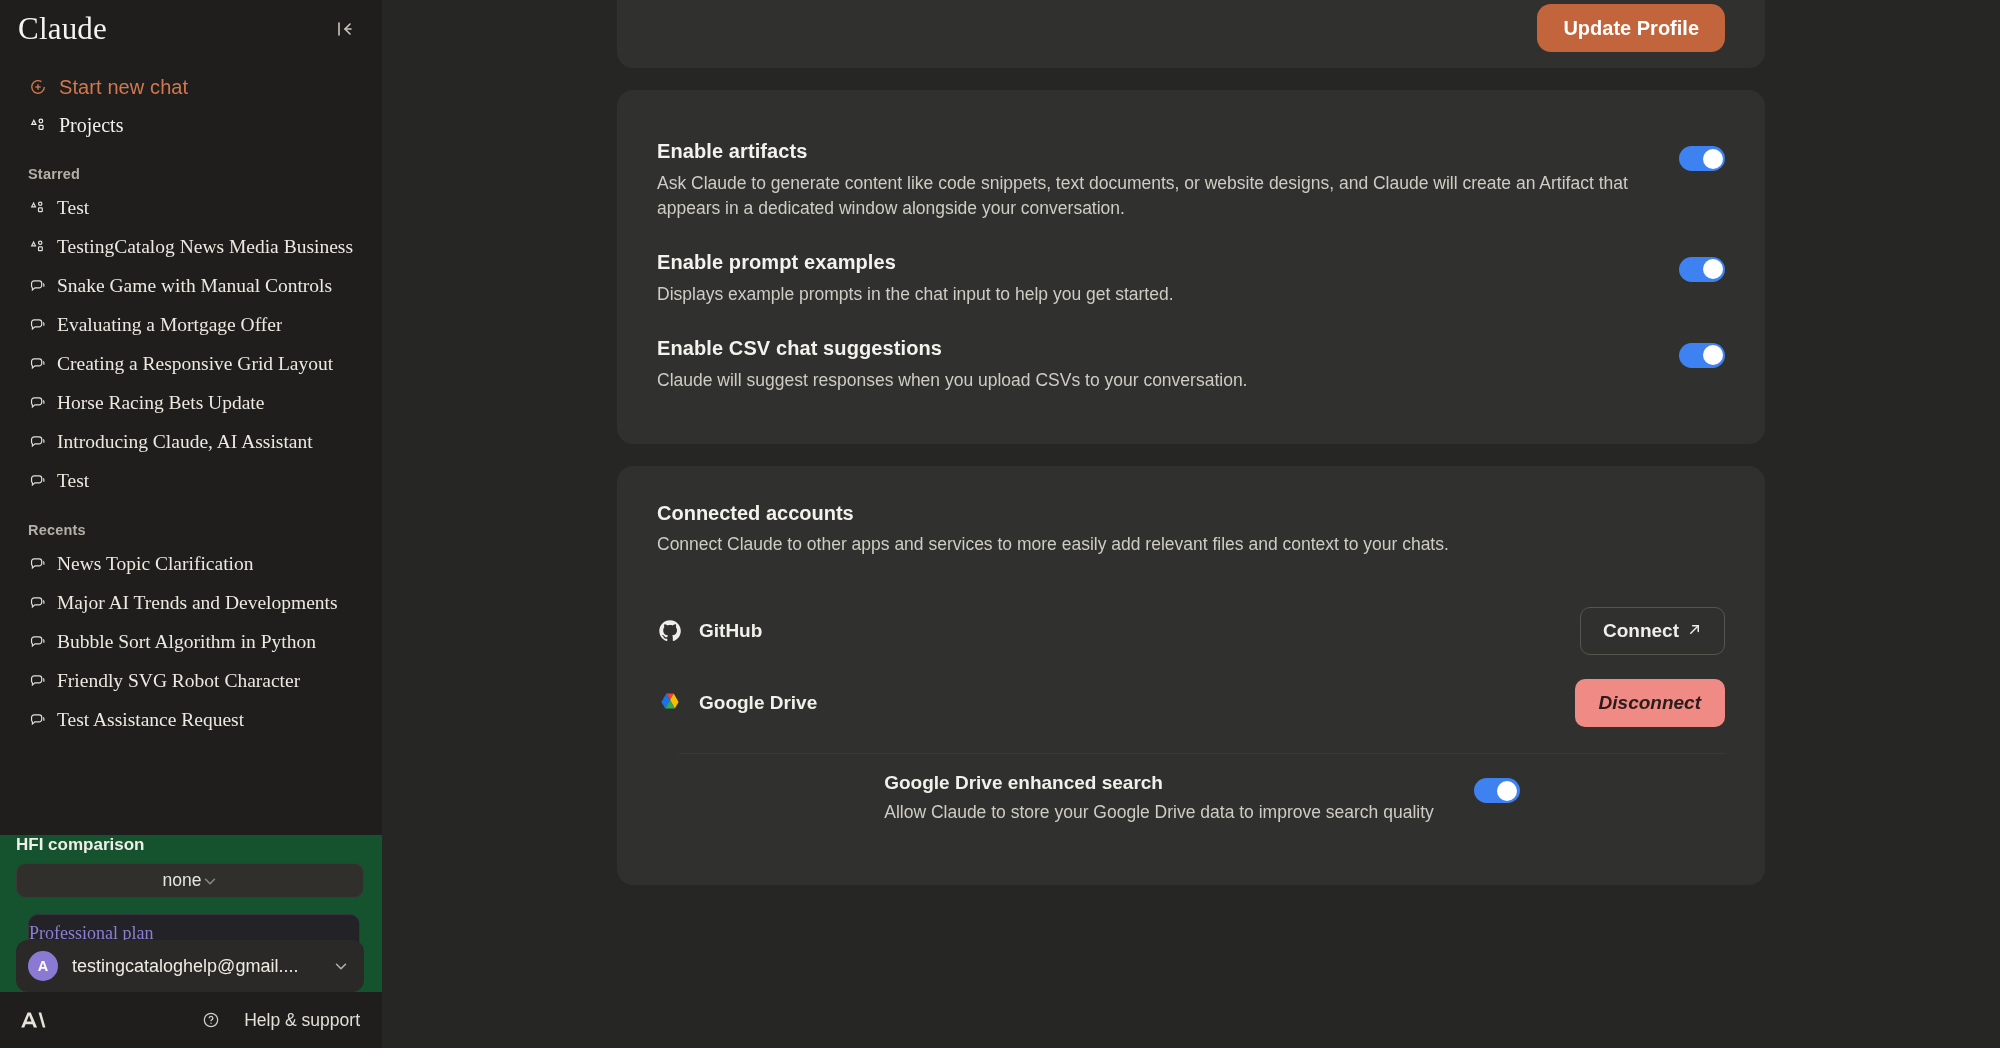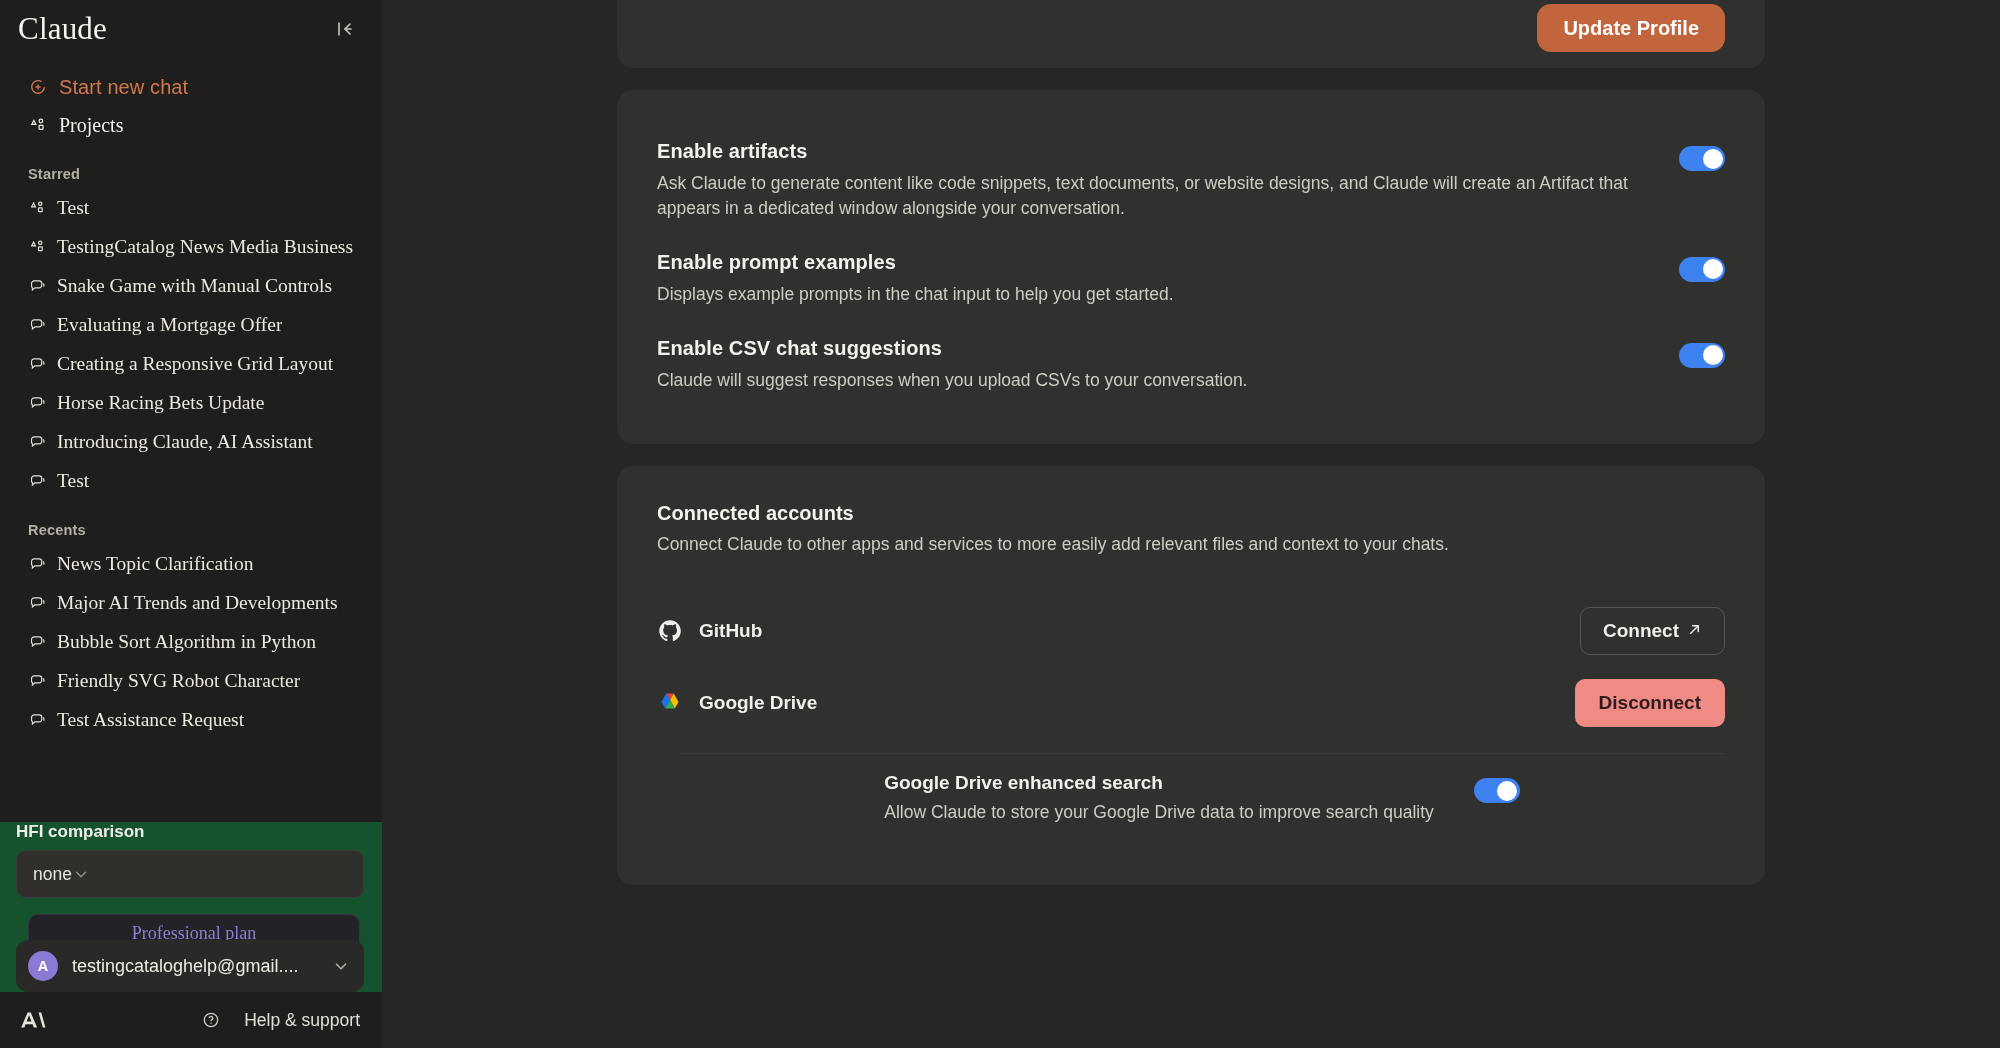--- a/index.html
+++ b/index.html
@@ -77,32 +77,32 @@
   }
 
   
   .sb-bottom { flex: 0 0 auto; padding: 0 0 0 0; background: #14532d; position: relative; z-index: 3;}
   .hfi-title {
     font-size: 17px; font-weight: bold; color: #f0eee8;
     padding: 0 0 0 16px; margin-bottom: 8px;
   }
   .hfi-select {
     margin: 0 18px 0 16px;
-    height: 48px; border-radius: 10px;
+    height: 35px; border-radius: 10px;
     background: #302f2c; border: 1px solid #3b3a36;
-    display: flex; align-items: center; justify-content: flex-start;
+    display: flex; align-items: center; justify-content: center;
     padding: 0 14px 0 16px; cursor: pointer;
   }
   .hfi-select .val { font-size: 17.5px; color: #e8e5dd; }
   .hfi-select .chev { color: #8d8a82; display: flex; }
 
   .plan-pill {
     margin: 16px 22px -12px 28px;
     border: 1px solid #34333f; border-radius: 10px 10px 0 0;
-    height: 38px; display: flex; align-items: center; justify-content: center;
+    height: 38px; display: flex; align-items: center; justify-content: flex-start;
     background: #232227;
   }
   .plan-pill .txt {
     font-family: "Liberation Serif", serif;
     font-size: 18px; color: #8c7fd4;
   }
   .acct-row {
     margin: 0 18px 0 16px;
     height: 52px; border-radius: 12px; background: #2a2927;
     display: flex; align-items: center; gap: 14px; padding: 0 14px 0 12px;
@@ -185,20 +185,21 @@
     font-size: 19px; font-weight: bold; border-radius: 10px;
     height: 48px; padding: 0 22px; cursor: pointer;
     display: flex; align-items: center; gap: 8px;
     font-family: "Liberation Sans", sans-serif;
   }
   .btn-danger {
     background: #ef8a85; border: none; color: #2a1d1c;
     font-size: 19px; font-weight: bold; border-radius: 10px;
     height: 48px; padding: 0 24px; cursor: pointer;
     font-family: "Liberation Sans", sans-serif;
+    font-style: italic;
   }
 
   .sub-row {
     margin: 14px 0 0 22px; padding: 18px 24px 22px 24px;
     border-top: 1px solid #3a3936;
     display: flex; align-items: flex-start; justify-content: center; gap: 40px;
   }
   .sub-title { font-size: 19px; font-weight: bold; color: #f2f0ea; margin-bottom: 8px; }
   .sub-desc { font-size: 17.5px; color: #cfccc3; }
 </style>

